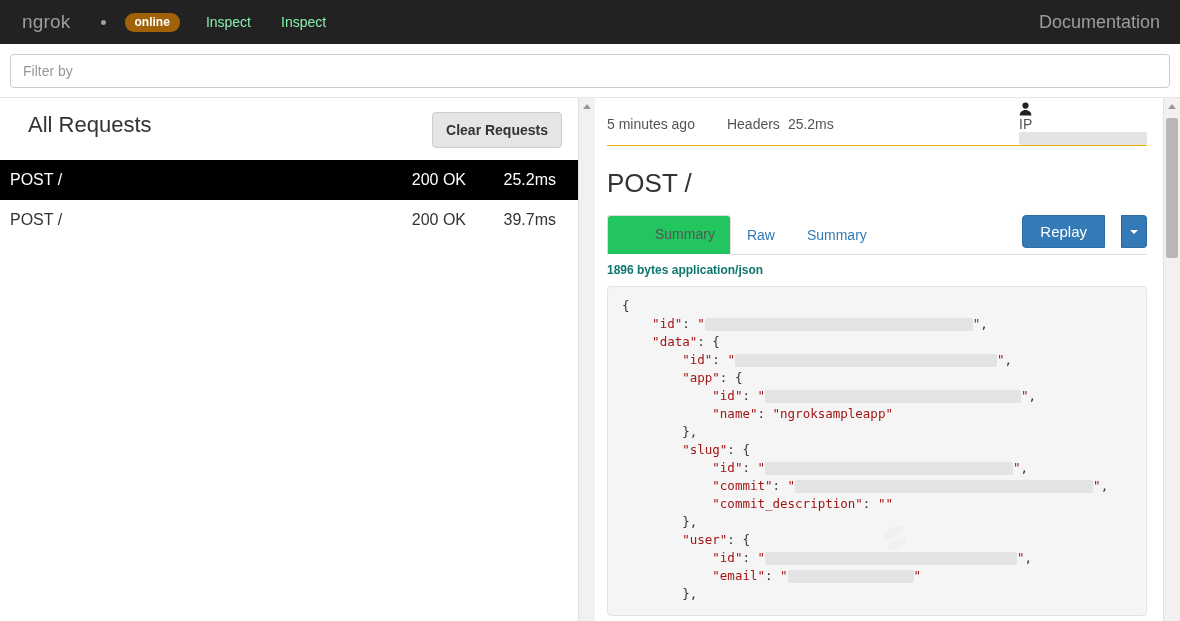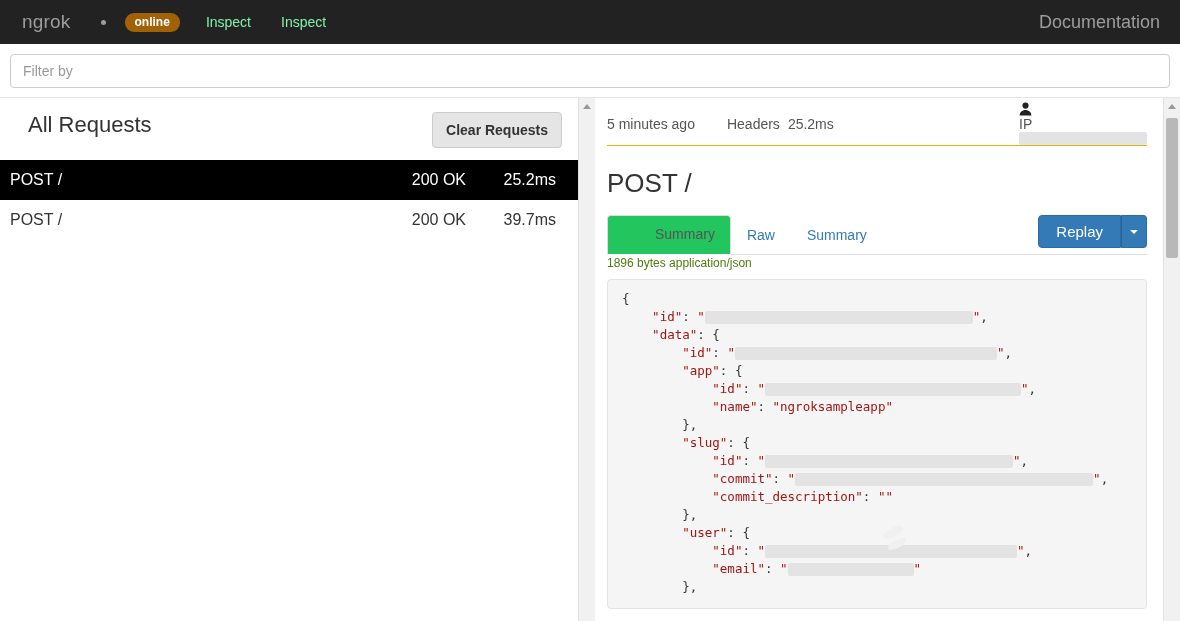--- a/index.html
+++ b/index.html
@@ -232,20 +232,21 @@
     border-color: #dddddd;
     border-bottom: 1px solid #ffffff;
     cursor: default;
     padding-left: 47px;
   }
   .replay-group {
     position: absolute;
     right: 0;
     bottom: 6px;
     display: flex;
+    gap: 16px;
   }
   .replay-btn {
     background: #337ab7;
     border: 1px solid #2e6da4;
     color: #ffffff;
     font-size: 15px;
     padding: 7px 17px;
     border-radius: 4px 0 0 4px;
     font-family: "Liberation Sans", sans-serif;
     cursor: pointer;
@@ -263,22 +264,23 @@
   }
   .caret-dn {
     width: 0; height: 0;
     border-left: 4px solid transparent;
     border-right: 4px solid transparent;
     border-top: 4px solid #ffffff;
   }
 
   .content-type {
     font-size: 12px;
-    color: #4d7c0f;
-    margin: 1px 0 9px 0;
+    color: #0f766e;
+    margin: 8px 0 9px 0;
+    font-weight: bold;
   }
 
   .json-box {
     background: #f5f5f5;
     border: 1px solid #e3e3e3;
     border-radius: 4px;
     padding: 10px 12px 10px 14px;
     font-family: "DejaVu Sans Mono", monospace;
     font-size: 12.5px;
     line-height: 18px;

